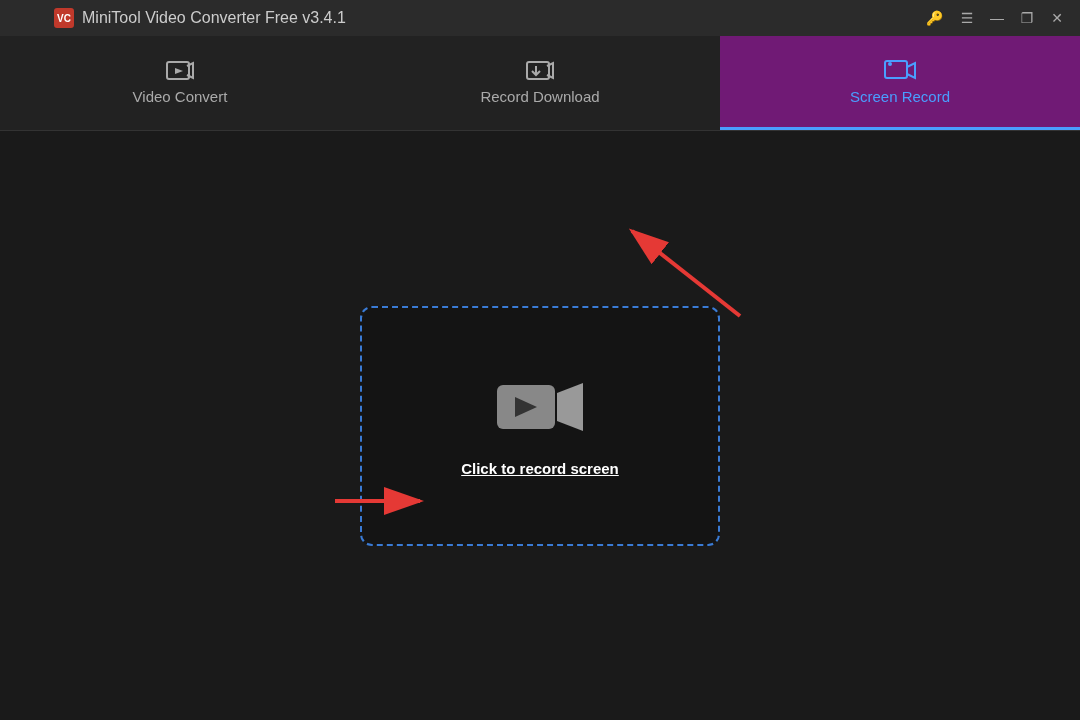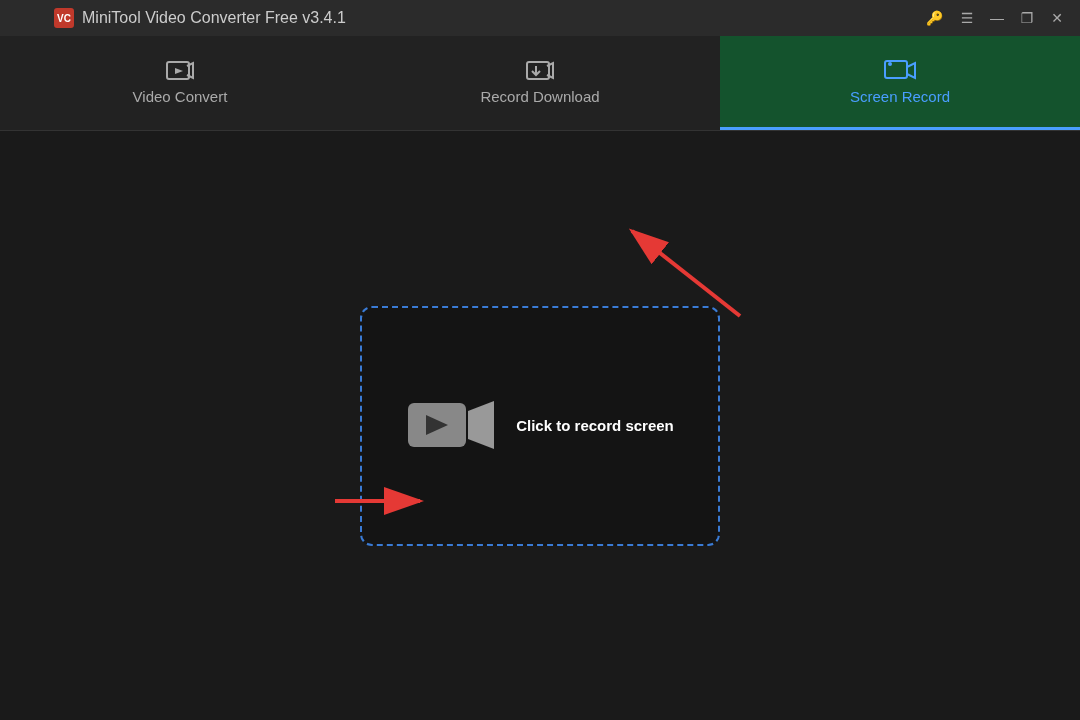--- a/index.html
+++ b/index.html
@@ -95,21 +95,21 @@
       cursor: pointer;
       color: #aaa;
       font-size: 15px;
       transition: background 0.15s;
       border-bottom: 3px solid transparent;
     }
 
     .nav-tab.active {
       color: #4a9eff;
       border-bottom: 3px solid #4a9eff;
-      background: #14532d;
+      background: #701a75;
     }
 
     .nav-tab .tab-icon {
       font-size: 24px;
       line-height: 1;
     }
 
     
     .main-content {
       display: flex;
@@ -119,27 +119,28 @@
       position: relative;
     }
 
     
     .record-area {
       width: 360px;
       height: 240px;
       border: 2px dashed #3a7bd5;
       border-radius: 12px;
       display: flex;
-      flex-direction: row;
+      flex-direction: column;
       align-items: center;
       justify-content: center;
       gap: 20px;
       cursor: pointer;
       background: #141414;
       position: relative;
+      text-decoration: underline;
     }
 
     .camera-icon-wrap {
       display: flex;
       align-items: center;
       justify-content: center;
     }
 
     .record-label {
       font-size: 15px;

